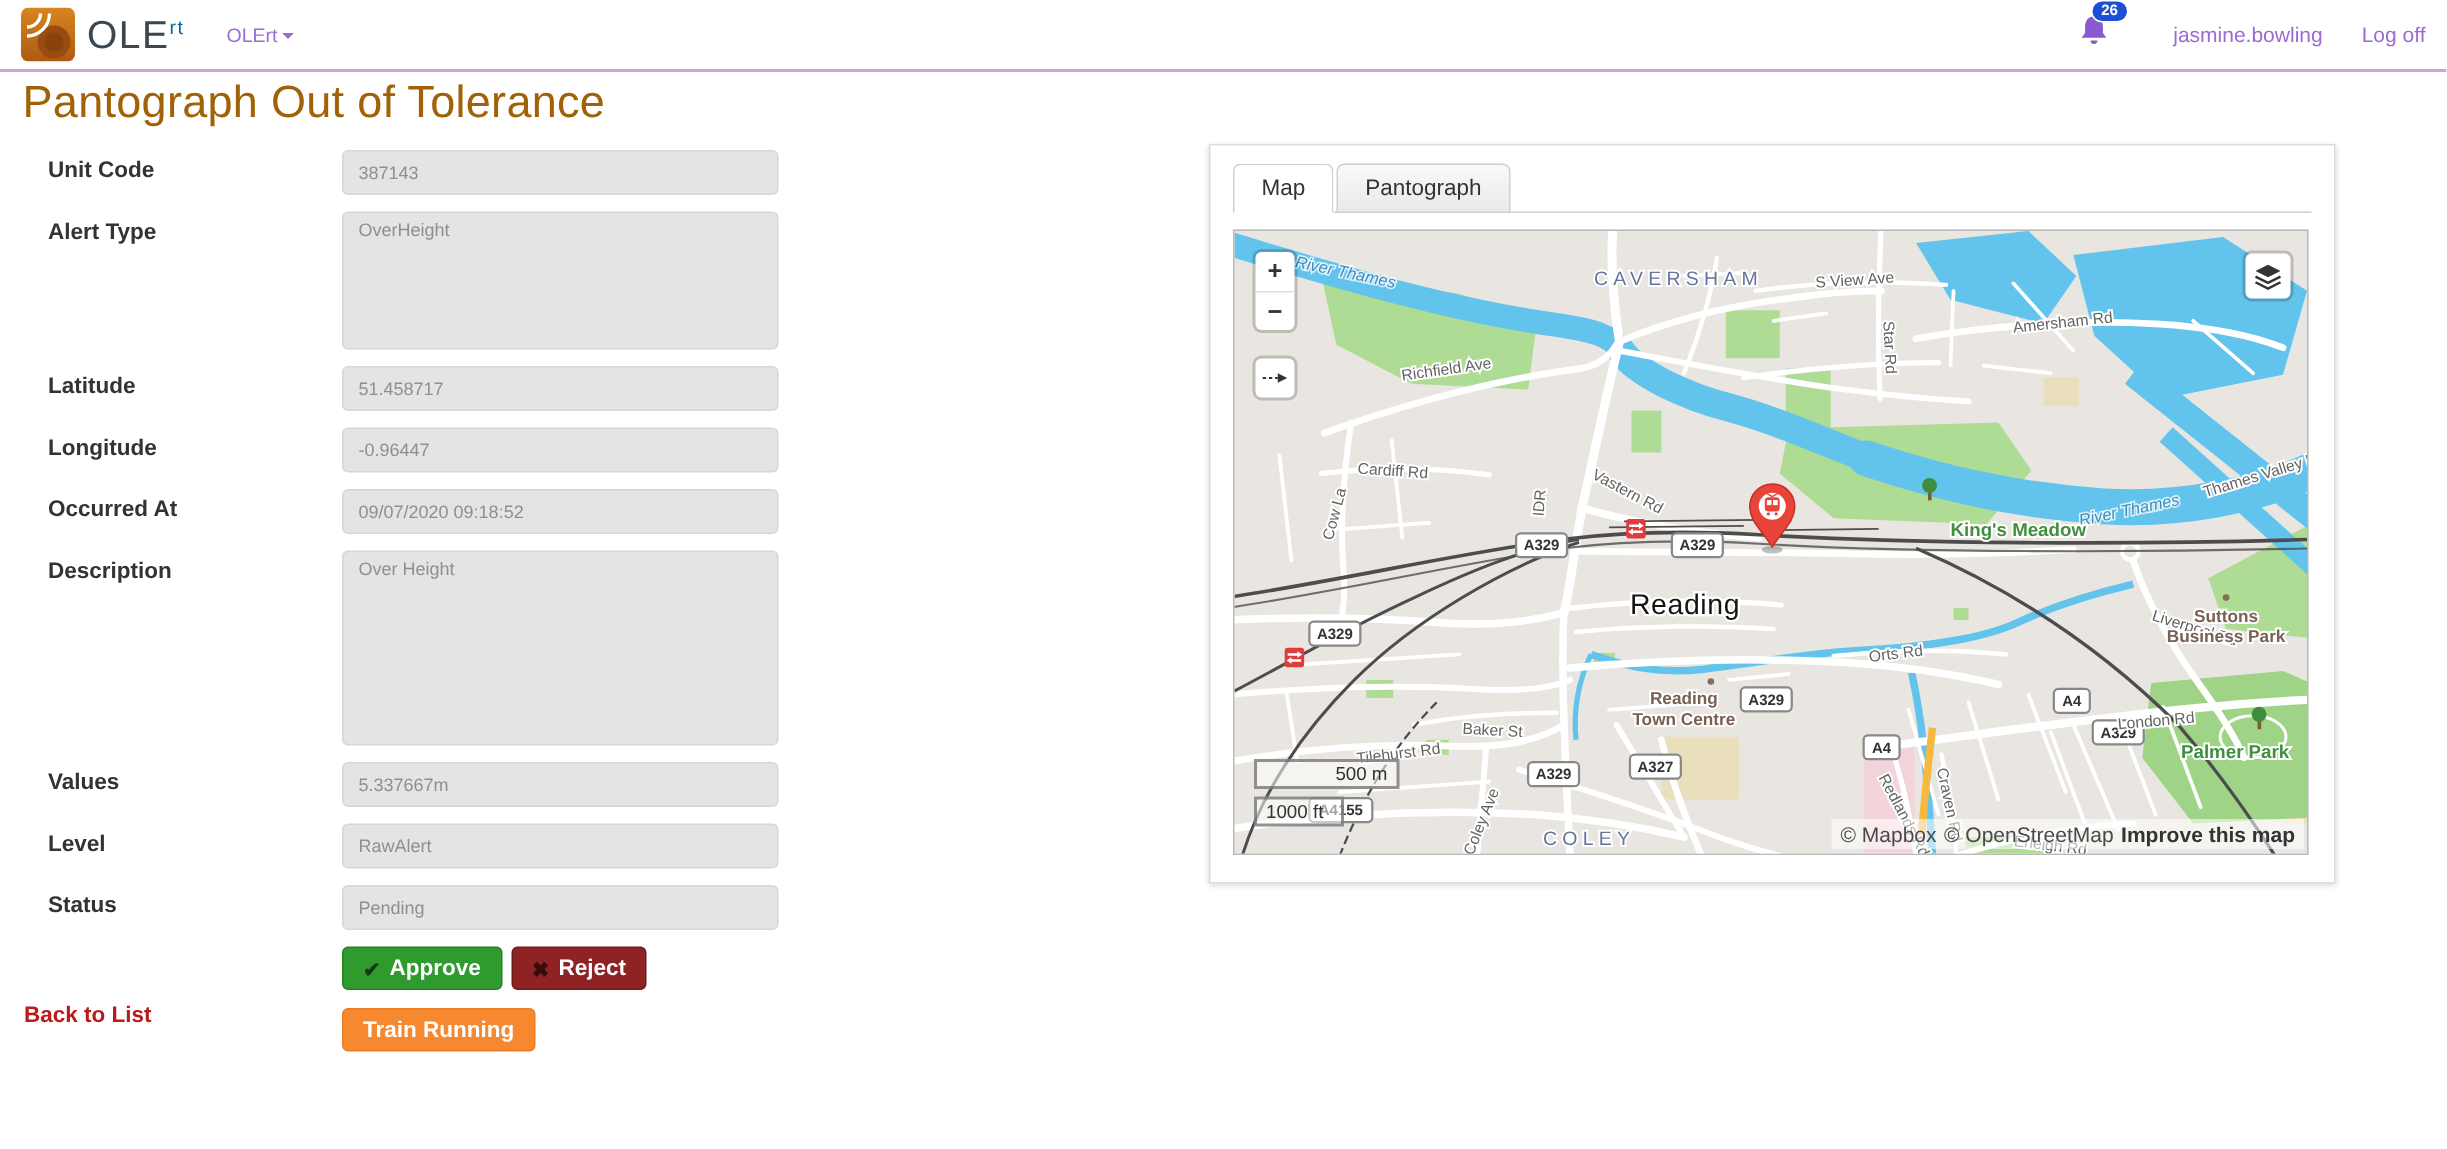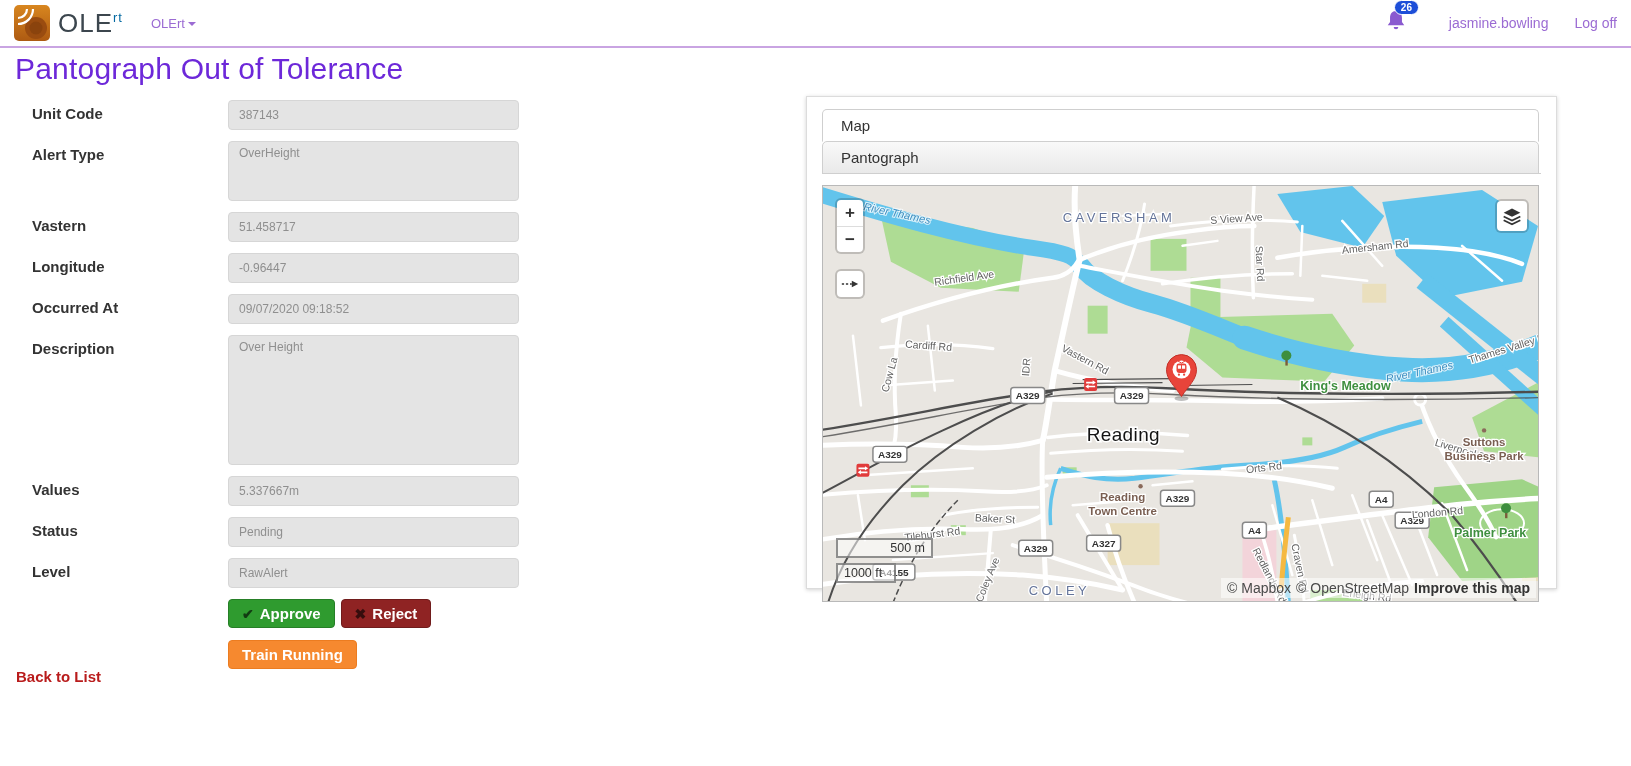--- a/index.html
+++ b/index.html
@@ -12,38 +12,38 @@
   .brand-text sup { font-size:13px; color:#0369a1; font-weight:400; }
   .nav-menu { margin-left:28px; color:#9b6bd3; font-size:13px; cursor:pointer; }
   .nav-menu .caret { display:inline-block; margin-left:3px; width:0; height:0; border-left:4px solid transparent; border-right:4px solid transparent; border-top:4px solid #9b6bd3; vertical-align:middle; }
   .nav-right { margin-left:auto; display:flex; align-items:center; gap:26px; }
   .bell-wrap { position:relative; cursor:pointer; margin-right:16px; }
   .badge { position:absolute; top:-9px; left:9px; background:#1d4ed8; color:#fff; font-size:10px; font-weight:bold; border-radius:9px; padding:1px 6px; border:1px solid #fff; }
   .nav-link { color:#9b6bd3; font-size:14px; text-decoration:none; cursor:pointer; }
 
   
   .content { position:relative; width:1631px; height:716px; }
-  .page-title { position:absolute; left:15px; top:4px; font-size:30px; color:#6d28d9; font-weight:500; letter-spacing:.2px; }
+  .page-title { position:absolute; left:15px; top:4px; font-size:30px; color:#a16207; font-weight:500; letter-spacing:.2px; }
   .alert-form { position:absolute; left:32px; top:52px; width:500px; }
   .form-row { display:flex; margin-bottom:11px; }
   .form-label { width:196px; font-weight:bold; font-size:15px; color:#333; padding-top:5px; }
   .form-control { width:291px; background:#e4e4e4; border:1px solid #d6d6d6; border-radius:4px; color:#8f8f8f; font-size:12px; padding:4px 10px; font-family:"Liberation Sans", sans-serif; }
   input.form-control { height:30px; }
   textarea.form-control { resize:none; }
   .btn-row { display:flex; gap:6px; margin-left:196px; margin-bottom:12px; }
   .btn { border-radius:4px; font-size:15px; font-weight:bold; color:#fff; padding:5px 13px; cursor:pointer; border:1px solid transparent; display:inline-flex; align-items:center; gap:6px; }
   .btn .ico { font-weight:bold; color:rgba(0,0,0,.62); font-size:14px; }
   .btn-approve { background:#2f9b2f; border-color:#267f27; }
   .btn-reject  { background:#8f2323; border-color:#701c1c; }
   .btn-train   { background:#f6892f; border-color:#ec7c20; }
   .back-link { position:absolute; left:16px; top:620px; color:#b91c1c; font-size:15px; font-weight:bold; text-decoration:none; cursor:pointer; }
 
   
   .panel { position:absolute; left:806px; top:48px; width:751px; height:493px; background:#fff; border:1px solid #dcdcdc; box-shadow:0 1px 4px rgba(0,0,0,.18); padding:12px 15px; }
-  .tabs { display:flex; border-bottom:1px solid #cfcfcf;flex-direction:column; }
+  .tabs { display:flex; border-bottom:1px solid #cfcfcf; }
   .tab { padding:7px 18px; font-size:15px; color:#333; border:1px solid #cfcfcf; border-radius:5px 5px 0 0; background:linear-gradient(#f9f9f9,#e9e9e9); cursor:pointer; margin-right:2px; margin-bottom:-1px; }
   .tab.active { background:#fff; border-bottom-color:#fff; }
   .map-wrap { position:relative; width:717px; height:417px; margin-top:11px; border:1px solid #b9b9b9; overflow:hidden; background:#e9e6e1; }
   .map-wrap svg.basemap { position:absolute; left:0; top:0; }
 
   
   .map-ctl { position:absolute; background:#fff; border-radius:4px; box-shadow:0 0 0 2px rgba(0,0,0,.18); }
   .zoom-ctl { left:14px; top:14px; width:26px; }
   .zoom-btn { width:26px; height:26px; display:flex; align-items:center; justify-content:center; font-size:17px; font-weight:bold; color:#333; cursor:pointer; }
   .zoom-btn + .zoom-btn { border-top:1px solid #ddd; }
@@ -106,25 +106,25 @@
 
   <div class="alert-form">
 
     <div class="form-row">
       <div class="form-label">Unit Code</div>
       <input class="form-control" readonly="" value="387143" style="">
     </div>
 
     <div class="form-row">
       <div class="form-label">Alert Type</div>
-      <textarea class="form-control" readonly="" style="height: 60px;">OverHeight</textarea>
-    </div>
-
-    <div class="form-row">
-      <div class="form-label">Vastern</div>
+      <textarea class="form-control" readonly="" style="height: 92px;">OverHeight</textarea>
+    </div>
+
+    <div class="form-row">
+      <div class="form-label">Latitude</div>
       <input class="form-control" readonly="" value="51.458717" style="">
     </div>
 
     <div class="form-row">
       <div class="form-label">Longitude</div>
       <input class="form-control" readonly="" value="-0.96447" style="">
     </div>
 
     <div class="form-row">
       <div class="form-label">Occurred At</div>
@@ -135,27 +135,27 @@
       <div class="form-label">Description</div>
       <textarea class="form-control" readonly="" style="height: 130px;">Over Height</textarea>
     </div>
 
     <div class="form-row">
       <div class="form-label">Values</div>
       <input class="form-control" readonly="" value="5.337667m" style="">
     </div>
 
     <div class="form-row">
+      <div class="form-label">Level</div>
+      <input class="form-control" readonly="" value="RawAlert" style="">
+    </div>
+
+    <div class="form-row">
       <div class="form-label">Status</div>
       <input class="form-control" readonly="" value="Pending" style="">
-    </div>
-
-    <div class="form-row">
-      <div class="form-label">Level</div>
-      <input class="form-control" readonly="" value="RawAlert" style="">
     </div>
 
     <div class="btn-row">
       <button class="btn btn-approve">
           <span class="ico">✔</span>
           <span>Approve</span>
         </button>
       <button class="btn btn-reject">
           <span class="ico">✖</span>
           <span>Reject</span>

